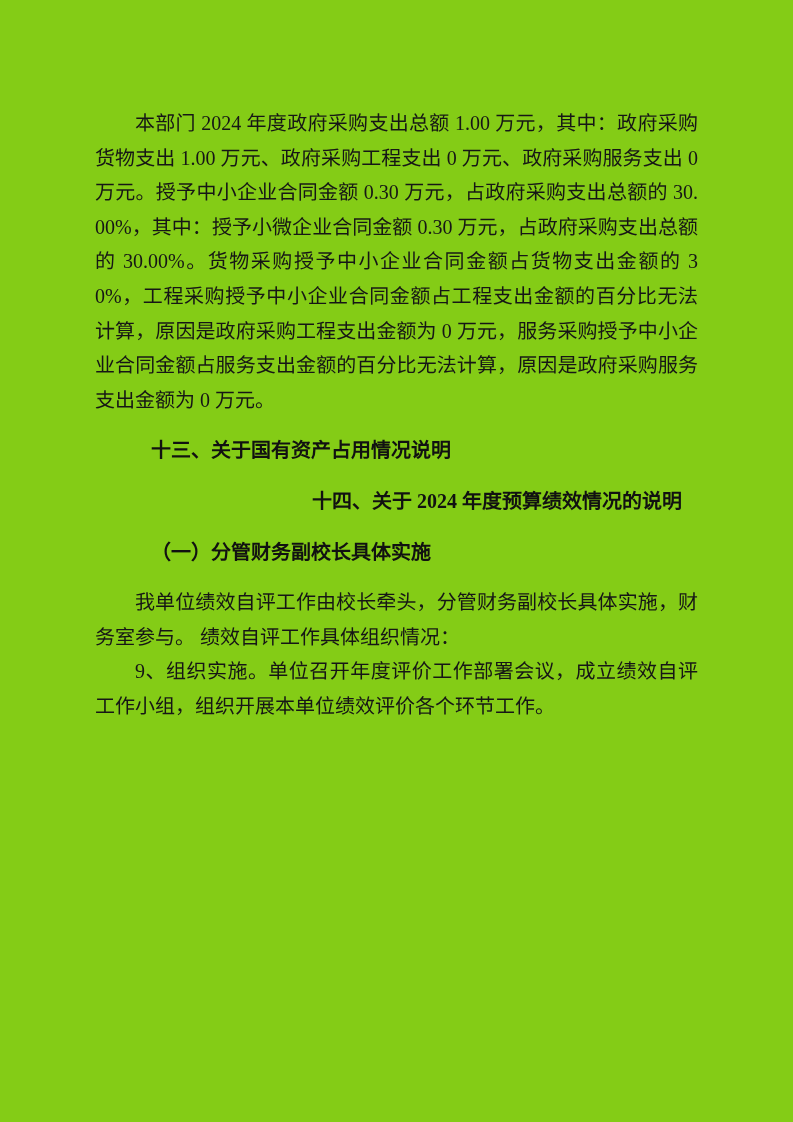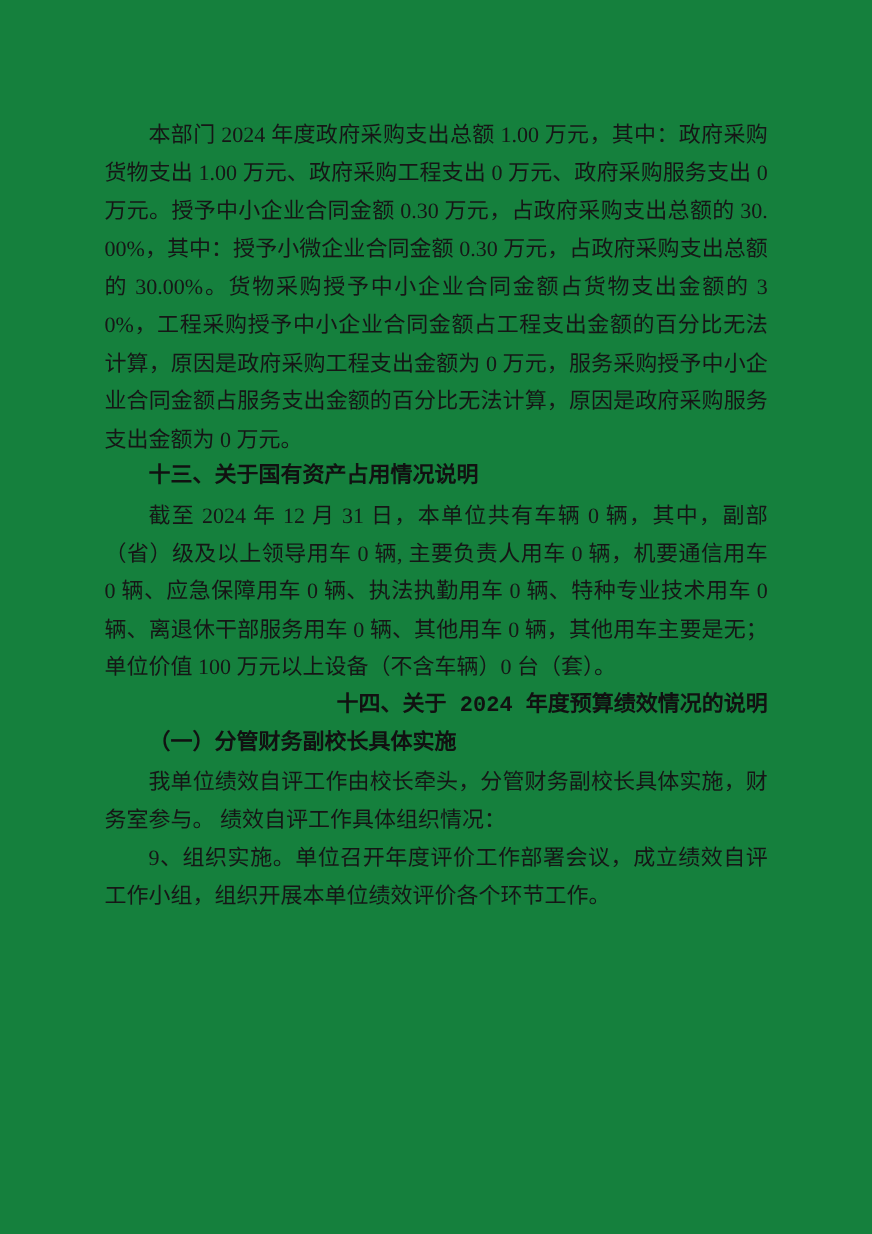--- a/index.html
+++ b/index.html
@@ -24,36 +24,35 @@
     font-family: "Liberation Serif", "DejaVu Serif", serif;
     font-size: 20px;
     line-height: 34.6px;
     color: #161616;
     text-align: justify;
     text-indent: 2em;
     margin: 0;
     word-break: break-all;
   }
   .heading {
-    font-family: Liberation Mono, monospace;
+    font-family: Liberation Serif, serif;
     font-weight: bold;
     font-size: 20px;
     line-height: 34.6px;
     color: #111111;
     text-indent: 2em;
-    margin: 0;
+    margin: 16px;
     white-space: nowrap;
   }
 </style>
 </head>
 <body>
 
-<div class="page" style="background: #15803d;">
+<div class="page" style="background: #84cc16;">
   <div class="content">
       <p class="para" style="color: rgb(22, 22, 22);">本部门 2024 年度政府采购支出总额 1.00 万元，其中：政府采购货物支出 1.00 万元、政府采购工程支出 0 万元、政府采购服务支出 0 万元。授予中小企业合同金额 0.30 万元，占政府采购支出总额的 30.00%，其中：授予小微企业合同金额 0.30 万元，占政府采购支出总额的 30.00%。货物采购授予中小企业合同金额占货物支出金额的 30%，工程采购授予中小企业合同金额占工程支出金额的百分比无法计算，原因是政府采购工程支出金额为 0 万元，服务采购授予中小企业合同金额占服务支出金额的百分比无法计算，原因是政府采购服务支出金额为 0 万元。</p>
       <p class="heading" style="color: rgb(17, 17, 17);">十三、关于国有资产占用情况说明</p>
-      <p class="para" style="color: rgb(22, 22, 22);">截至 2024 年 12 月 31 日，本单位共有车辆 0 辆，其中，副部（省）级及以上领导用车 0 辆, 主要负责人用车 0 辆，机要通信用车 0 辆、应急保障用车 0 辆、执法执勤用车 0 辆、特种专业技术用车 0 辆、离退休干部服务用车 0 辆、其他用车 0 辆，其他用车主要是无；单位价值 100 万元以上设备（不含车辆）0 台（套）。</p>
       <p class="heading" style="color: rgb(17, 17, 17); text-align: right;">十四、关于 2024 年度预算绩效情况的说明</p>
       <p class="heading" style="color: rgb(17, 17, 17);">（一）分管财务副校长具体实施</p>
       <p class="para" style="color: rgb(22, 22, 22);">我单位绩效自评工作由校长牵头，分管财务副校长具体实施，财务室参与。 绩效自评工作具体组织情况：</p>
       <p class="para" style="color: rgb(22, 22, 22);">9、组织实施。单位召开年度评价工作部署会议，成立绩效自评工作小组，组织开展本单位绩效评价各个环节工作。</p>
     </div>
 </div>
 
 </body></html>

